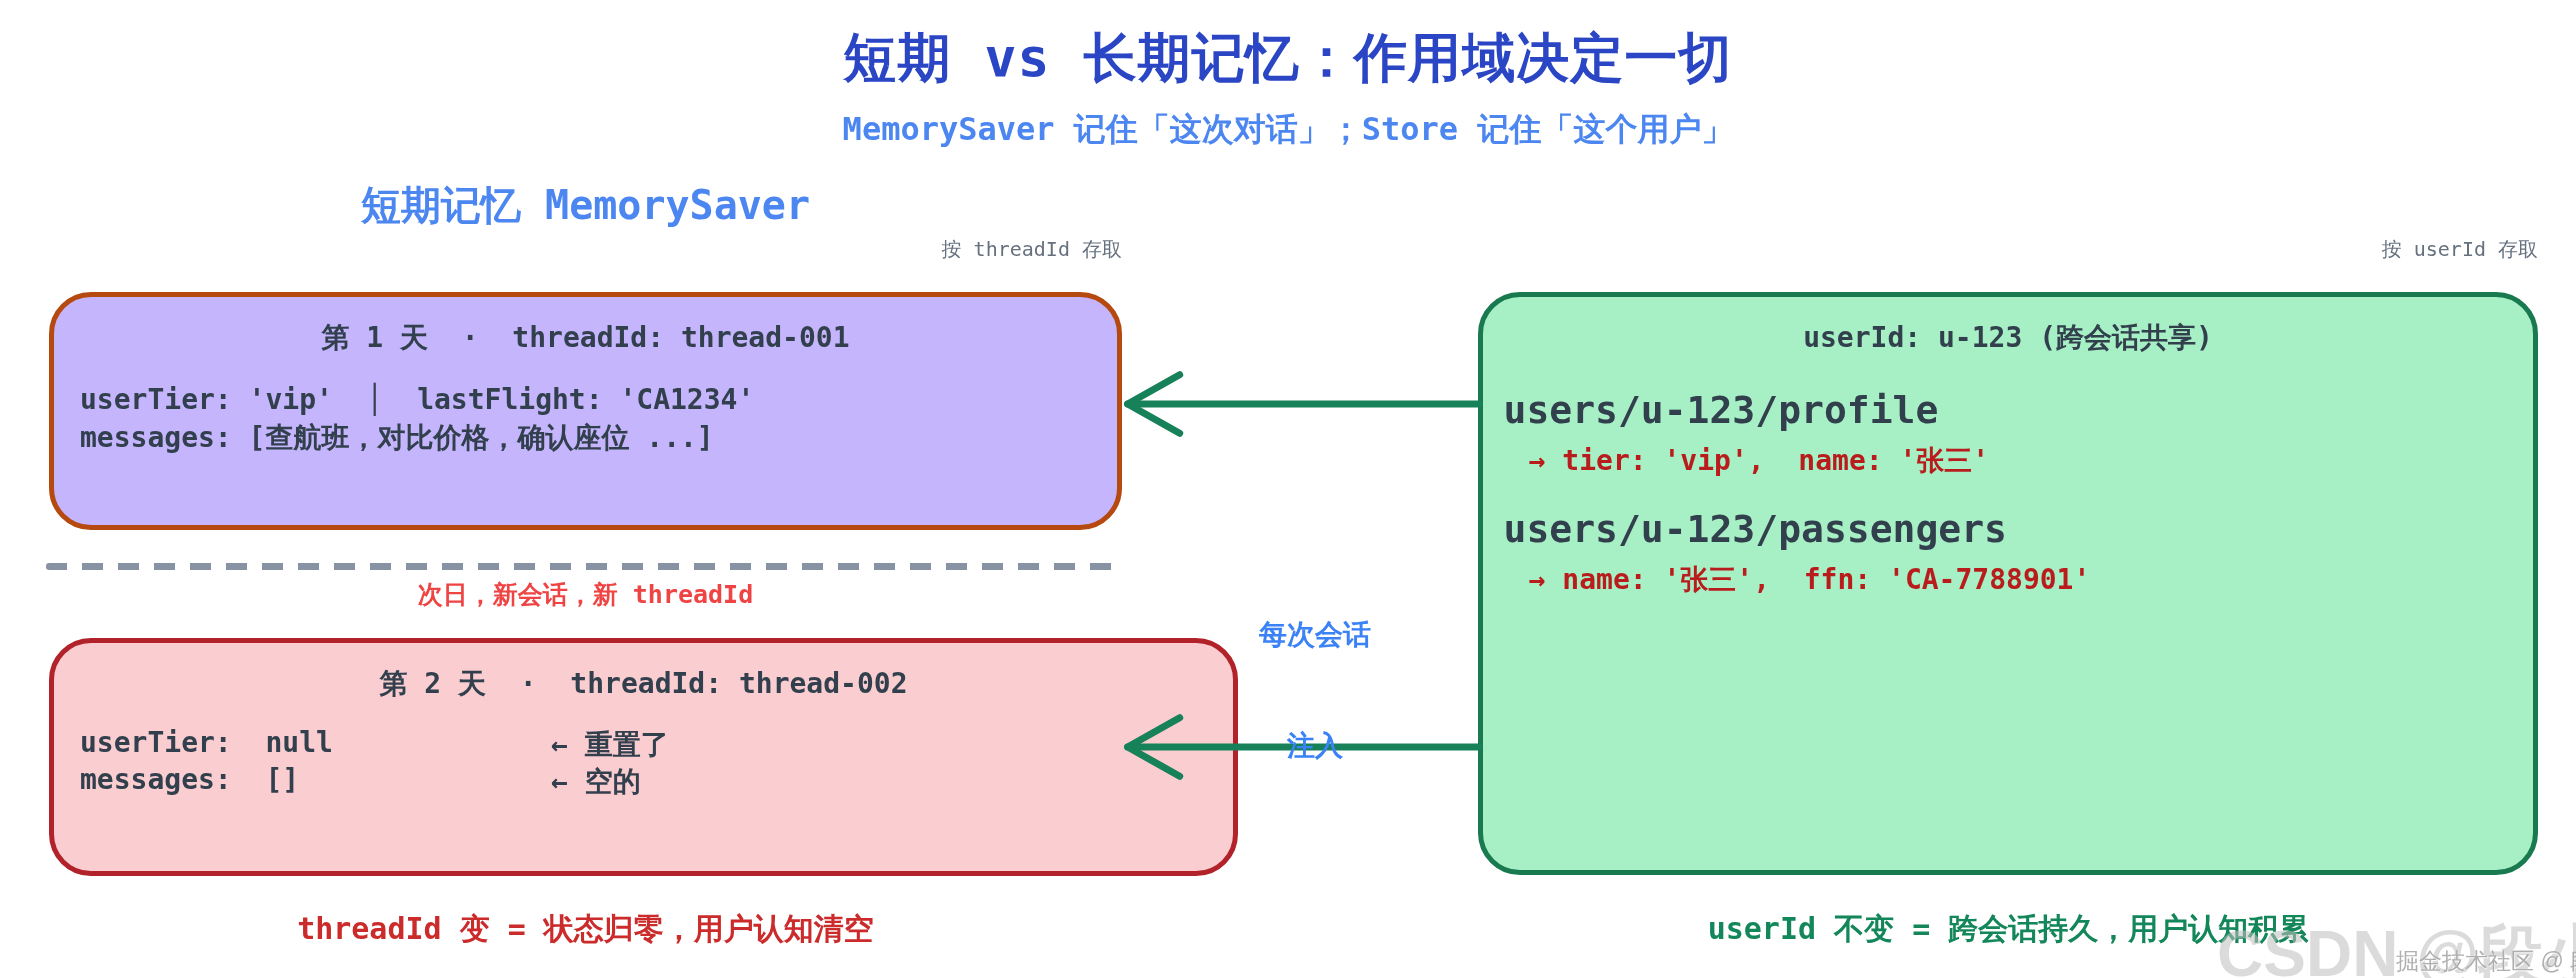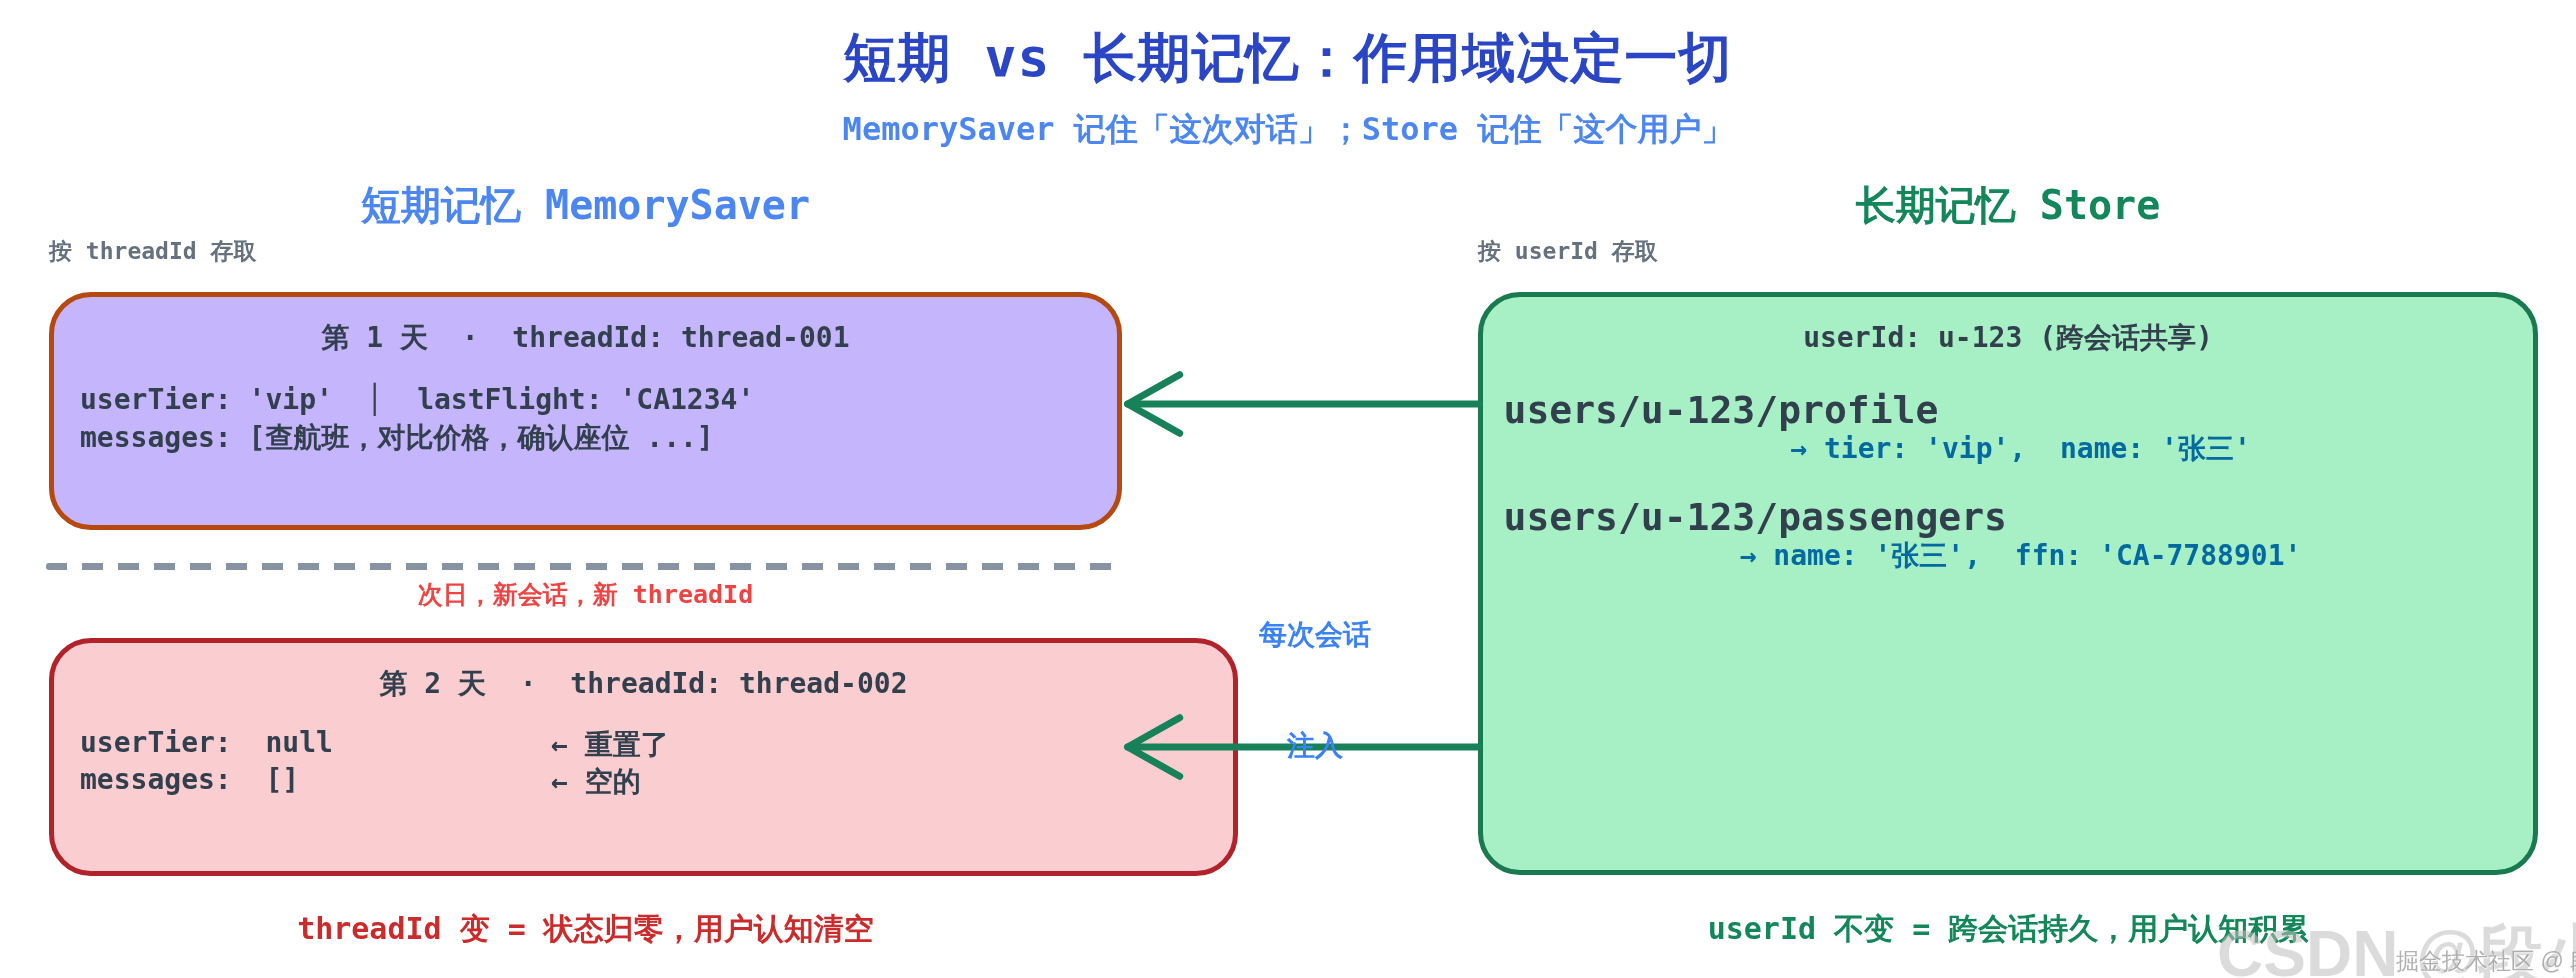--- a/index.html
+++ b/index.html
@@ -9,21 +9,21 @@
   .abs{position:absolute;}
 
   .title{left:0;right:0;top:23px;text-align:center;font-size:53px;font-weight:700;
          color:#2B46C4;letter-spacing:1.1px;white-space:pre;}
   .subtitle{left:0;right:0;top:108px;text-align:center;font-size:32px;font-weight:700;
             color:#4C86F0;white-space:pre;}
 
   .col-head{text-align:center;font-size:40px;font-weight:700;white-space:pre;}
   .left-head{left:49px;width:1073px;top:178px;color:#4C86F0;}
   .right-head{left:1478px;width:1060px;top:178px;color:#13865A;}
-  .col-sub{text-align:left;font-size:23px;font-weight:700;color:#66717F;white-space:pre;}
+  .col-sub{text-align:right;font-size:20px;font-weight:400;color:#66717F;white-space:pre;}
   .left-sub{left:49px;width:1073px;top:236px;}
   .right-sub{left:1478px;width:1060px;top:236px;}
 
   .box{box-sizing:border-box;border-radius:42px;border:5.4px solid;}
   .box-orange{left:49px;top:292px;width:1073px;height:238px;background:#c4b5fd;border-color:#B5490F;}
   .box-red{left:49px;top:638px;width:1189px;height:238px;background:#FACDD0;border-color:#B2222A;}
   .box-green{left:1478px;top:292px;width:1060px;height:583px;background:#A7EFC4;border-color:#1A7A4F;}
 
   .box-header{position:absolute;left:0;right:0;top:21.6px;text-align:center;font-size:28px;
               font-weight:700;color:#32404E;white-space:pre;}
@@ -37,22 +37,22 @@
   .r-note2{top:120px;left:497px;}
 
   .divider{left:46px;top:563px;width:1076px;height:6.5px;border-radius:3.2px;
            background:repeating-linear-gradient(90deg,#8792A3 0 20.6px,transparent 20.6px 36px);}
   .divider-label{left:49px;width:1073px;top:578px;text-align:center;font-size:25px;
                  font-weight:600;color:#ef4444;white-space:pre;}
 
   .store-entries{position:absolute;top:96px;left:20.6px;right:20.6px;}
   .entry{margin-bottom:34px;}
   .entry .path{font-size:38px;font-weight:700;color:#32404E;line-height:34px;white-space:pre;}
-  .entry .value{font-size:28px;font-weight:700;color:#0369a1;line-height:34px;
-                margin-top:5px;padding-left:25px;white-space:pre;text-align:center;}
+  .entry .value{font-size:28px;font-weight:700;color:#b91c1c;line-height:34px;
+                margin-top:17px;padding-left:25px;white-space:pre;}
 
   .caption{font-size:30px;font-weight:700;text-align:center;white-space:pre;}
   .caption-left{left:49px;width:1073px;top:909px;color:#CC2B2B;}
   .caption-right{left:1478px;width:1060px;top:909px;color:#13865A;}
 
   .inject-label{left:1169px;width:292px;top:542px;text-align:center;font-size:28px;
                 font-weight:700;color:#3b82f6;line-height:37px;white-space:pre;}
 
   .arrow{left:1119px;width:364px;height:76px;}
   .arrow-top{top:366px;}
@@ -67,21 +67,20 @@
 <body>
 
 <div class="page">
 
   <div class="abs title mono">短期 vs 长期记忆：作用域决定一切</div>
   <div class="abs subtitle mono">MemorySaver 记住「这次对话」；Store 记住「这个用户」</div>
 
   <div class="abs col-head left-head mono">短期记忆 MemorySaver</div>
   <div class="abs col-sub left-sub mono">按 threadId 存取</div>
 
-  <div class="abs col-head right-head mono">长期记忆 Store</div>
   <div class="abs col-sub right-sub mono">按 userId 存取</div>
 
   <div class="abs box box-orange">
     <div class="box-header mono">第 1 天  ·  threadId: thread-001</div>
     <div class="box-line mono o-line1">userTier: 'vip'  │  lastFlight: 'CA1234'</div>
     <div class="box-line mono o-line2">messages: [查航班，对比价格，确认座位 ...]</div>
   </div>
 
   <div class="abs divider"></div>
   <div class="abs divider-label mono">次日，新会话，新 threadId</div>

